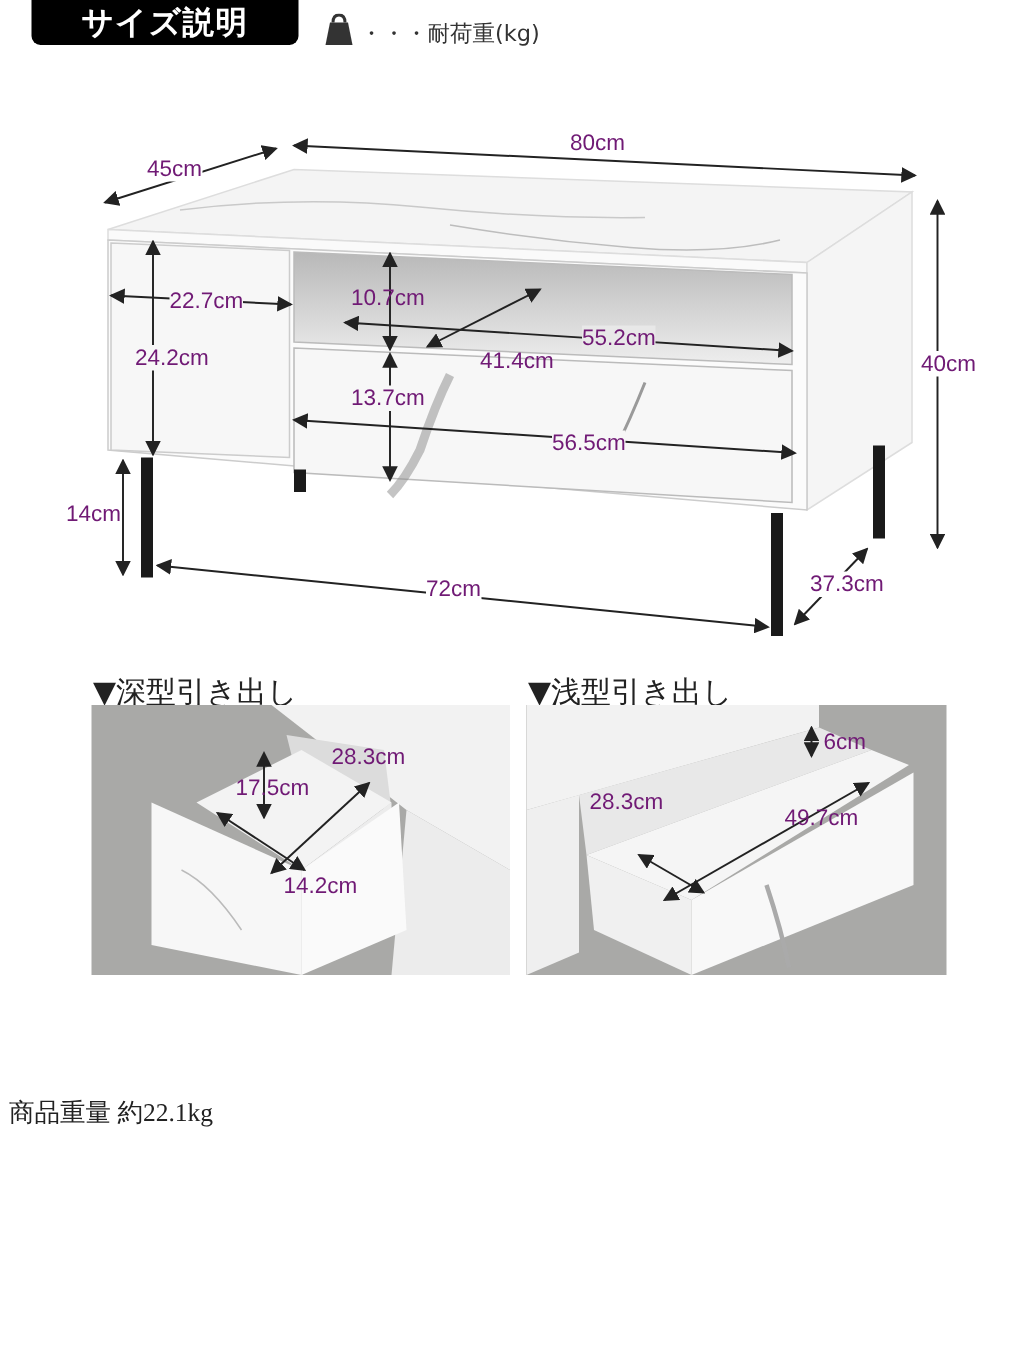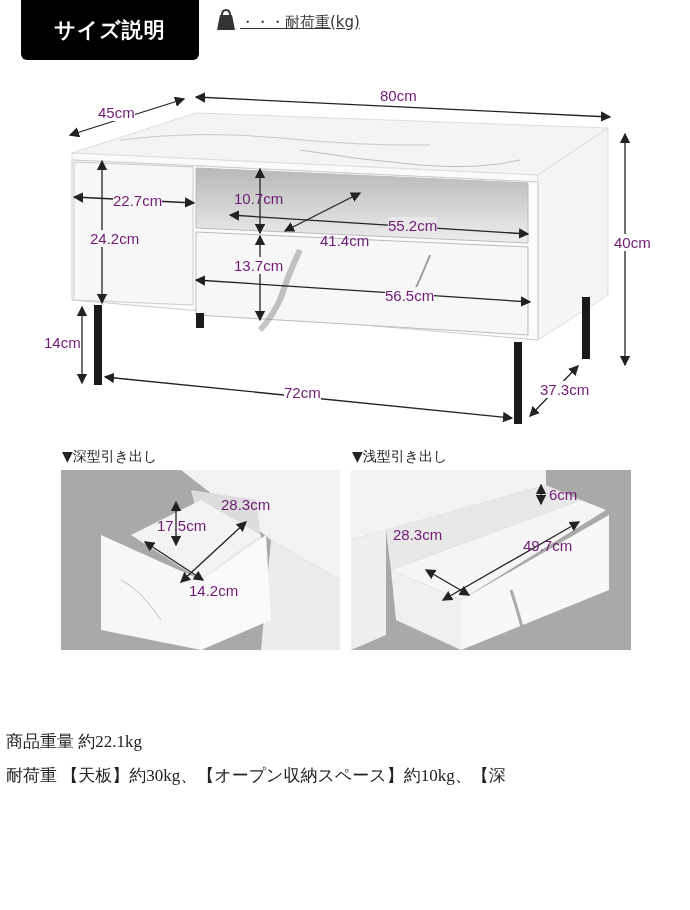--- a/index.html
+++ b/index.html
@@ -2,37 +2,37 @@
 <html><head>
   <meta charset="utf-8">
   <style>
     * { box-sizing: border-box; margin: 0; padding: 0; }
     body {
       width: 690px; height: 910px; background: #ffffff; overflow: hidden;
       font-family: "DejaVu Sans", "Liberation Sans", sans-serif; color: #222;
       position: relative;
     }
     .header-badge {
-      position: absolute; left: 21px; top: 0; width: 178px; height: 60px;
+      position: absolute; left: 21px; top: 0; width: 178px; height: 30px;
       background: #000; border-radius: 0 0 6px 6px;
       color: #fff; font-weight: bold; font-size: 21px;
       display: flex; align-items: center; justify-content: center; letter-spacing: 1px;
     }
     .legend {
       position: absolute; left: 216px; top: 10px; height: 24px;
-      display: flex; align-items: center; font-size: 15px; color: #333; text-decoration: underline;
+      display: flex; align-items: center; font-size: 15px; color: #333;
     }
     .legend .bag { margin-right: 4px; }
     .diagram { position: absolute; left: 0; top: 0; width: 690px; height: 440px; }
     .dim {
       position: absolute; font-size: 15px; color: #701a75; background: rgba(255,255,255,0);
       font-family: "Liberation Sans", sans-serif; white-space: nowrap;
     }
     .photo-label {
-      position: absolute; font-size: 14px; color: #222;
+      position: absolute; font-size: 20px; color: #222;
     }
     .photo {
       position: absolute; overflow: hidden; background: #a9a9a7;
     }
     .photo .dim { font-size: 15px; }
     .specs {
       position: absolute; left: 6px; top: 725px; width: 680px;
       font-size: 17px; line-height: 34px; color: #222;
       font-family: "DejaVu Sans", sans-serif;
     }
@@ -109,21 +109,21 @@
 
   <span class="dim" style="left:98px;top:104px;background:#fff;">45cm</span>
   <span class="dim" style="left:380px;top:87px;background:#fff;">80cm</span>
   <span class="dim" style="left:614px;top:234px;background:#fff;">40cm</span>
   <span class="dim" style="left:113px;top:192px;background:#f7f7f7;">22.7cm</span>
   <span class="dim" style="left:90px;top:230px;background:#f7f7f7;">24.2cm</span>
   <span class="dim" style="left:234px;top:190px;">10.7cm</span>
   <span class="dim" style="left:320px;top:200px;margin-top:32px;">41.4cm</span>
   <span class="dim" style="left:388px;top:217px;background:#e8e8e8;">55.2cm</span>
   <span class="dim" style="left:234px;top:257px;background:#f7f7f7;">13.7cm</span>
-  <span class="dim" style="left:385px;top:287px;background:#f7f7f7;">56.5cm</span>
+  <span class="dim" style="left:368px;top:287px;background:#f7f7f7;">56.5cm</span>
   <span class="dim" style="left:44px;top:334px;background:#fff;">14cm</span>
   <span class="dim" style="left:284px;top:384px;background:#fff;">72cm</span>
   <span class="dim" style="left:540px;top:381px;background:#fff;">37.3cm</span>
 </div>
 
 <div class="photo-label" style="left:62px;top:448px;">▼深型引き出し</div>
 <div class="photo" style="left:61px;top:470px;width:279px;height:180px;">
   <svg width="279" height="180" viewBox="0 0 279 180" style="position:absolute;left:0;top:0;">
     <defs>
       <marker id="ah2" markerWidth="8" markerHeight="8" refX="7" refY="4" orient="auto">
@@ -172,14 +172,13 @@
     <line x1="75" y1="100" x2="118" y2="125" stroke="#222" stroke-width="1.3" marker-start="url(#ahs3)" marker-end="url(#ah3)"></line>
     <line x1="92" y1="130" x2="228" y2="52" stroke="#222" stroke-width="1.3" marker-start="url(#ahs3)" marker-end="url(#ah3)"></line>
   </svg>
   <span class="dim" style="left:198px;top:16px;">6cm</span>
   <span class="dim" style="left:42px;top:56px;">28.3cm</span>
   <span class="dim" style="left:132px;top:67px;margin-left:40px;">49.7cm</span>
 </div>
 
 <div class="specs">
   <p>商品重量 約22.1kg</p>
-  <p>耐荷重 【天板】約30kg、【オープン収納スペース】約10kg、【深</p>
 </div>
 
 </body></html>

